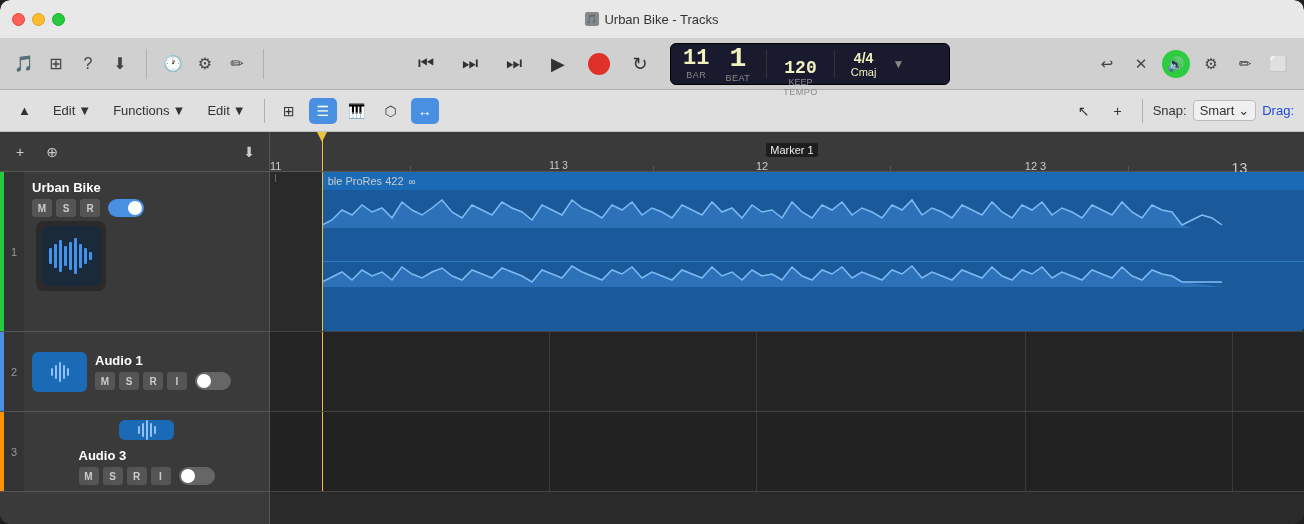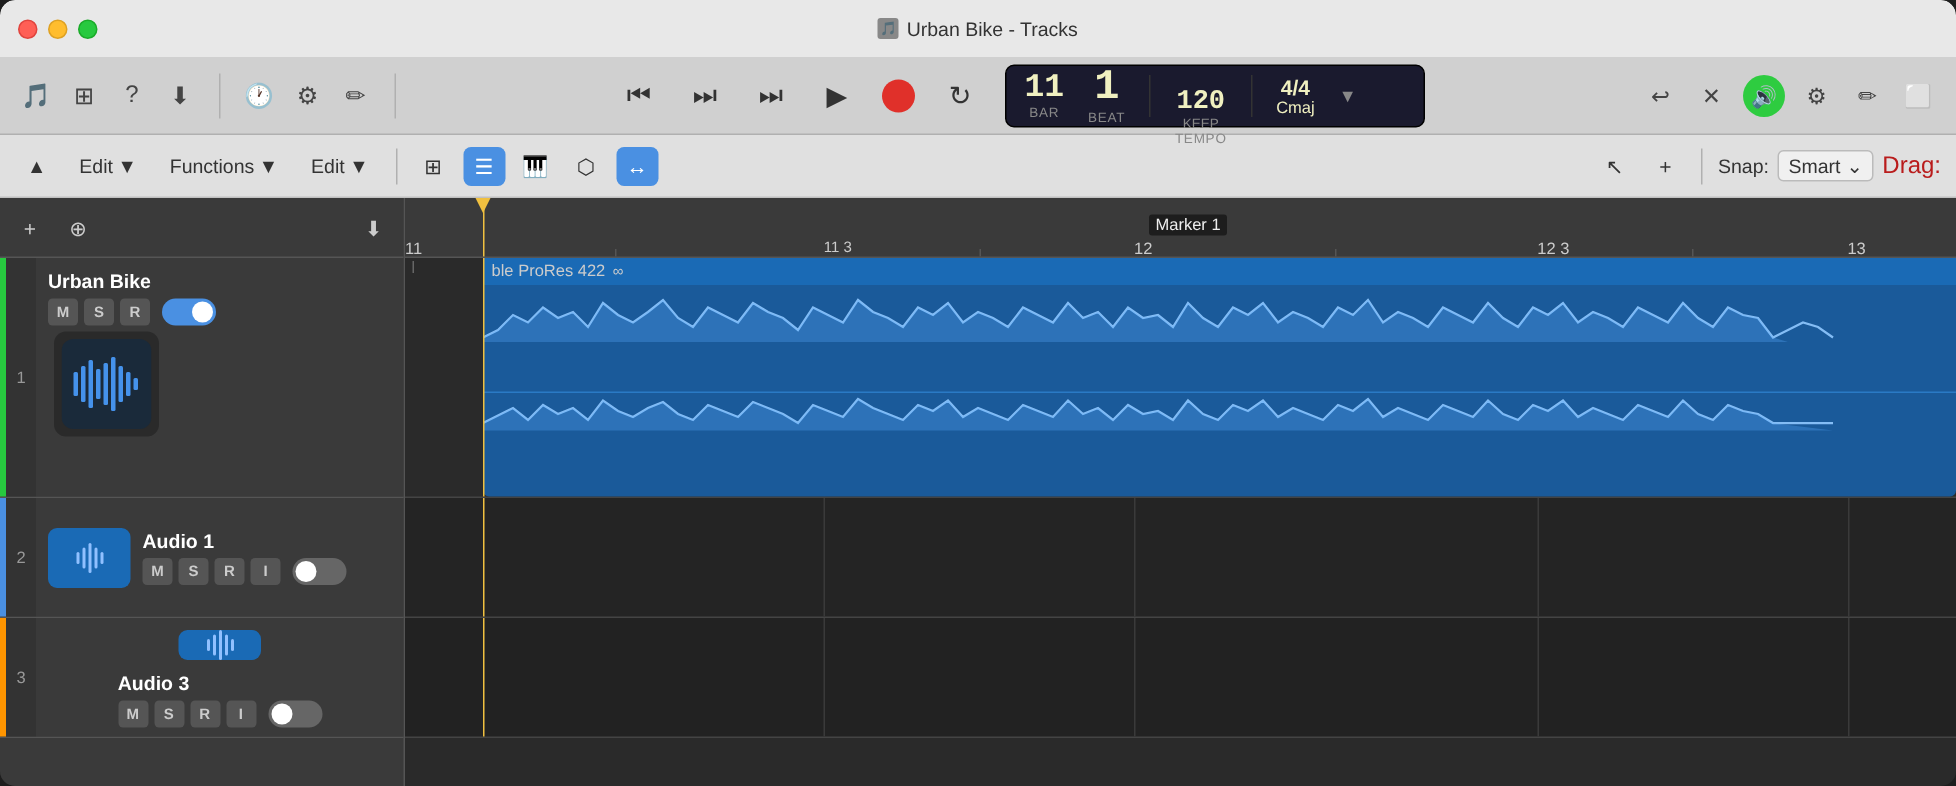--- a/index.html
+++ b/index.html
@@ -257,22 +257,22 @@
       font-size: 13px;
       cursor: pointer;
       display: flex;
       align-items: center;
       gap: 4px;
     }
     .drag-section {
       display: flex;
       align-items: flex-start;
       gap: 4px;
-      font-size: 16px;
-      color: #b91c1c;
+      font-size: 13px;
+      color: #1d4ed8;
     }
     
     .main-area {
       display: flex;
       height: calc(524px - 38px - 52px - 42px);
       background: #2a2a2a;
     }
     
     .track-headers {
       width: 270px;
@@ -671,21 +671,21 @@
         </div>
         <div style="position:absolute;left:47%;top:28px;display:flex;flex-direction:column;align-items:center;">
           <span style="font-size:11px;color:#ccc;">12</span>
           <div style="width:1px;height:8px;background:#666;margin-top:2px;"></div>
         </div>
         <div style="position:absolute;left:73%;top:28px;display:flex;flex-direction:column;align-items:center;">
           <span style="font-size:11px;color:#ccc;">12 3</span>
           <div style="width:1px;height:8px;background:#666;margin-top:2px;"></div>
         </div>
         <div style="position:absolute;left:93%;top:28px;display:flex;flex-direction:column;align-items:center;">
-          <span style="font-size:11px;color:#ccc;">13</span>
+          <span style="font-size:14px;color:#ccc;">13</span>
           <div style="width:1px;height:8px;background:#666;margin-top:2px;"></div>
         </div>
 
         <div style="position:absolute;left:13.5%;bottom:0;width:1px;height:5px;background:#555;"></div>
         <div style="position:absolute;left:37%;bottom:0;width:1px;height:5px;background:#555;"></div>
         <div style="position:absolute;left:60%;bottom:0;width:1px;height:5px;background:#555;"></div>
         <div style="position:absolute;left:83%;bottom:0;width:1px;height:5px;background:#555;"></div>
 
         <div style="position:absolute;left:48%;top:8px;">
           <span style="font-size:11px;color:#eee;background:rgba(0,0,0,0.5);padding:1px 4px;border-radius:2px;">Marker 1</span>

